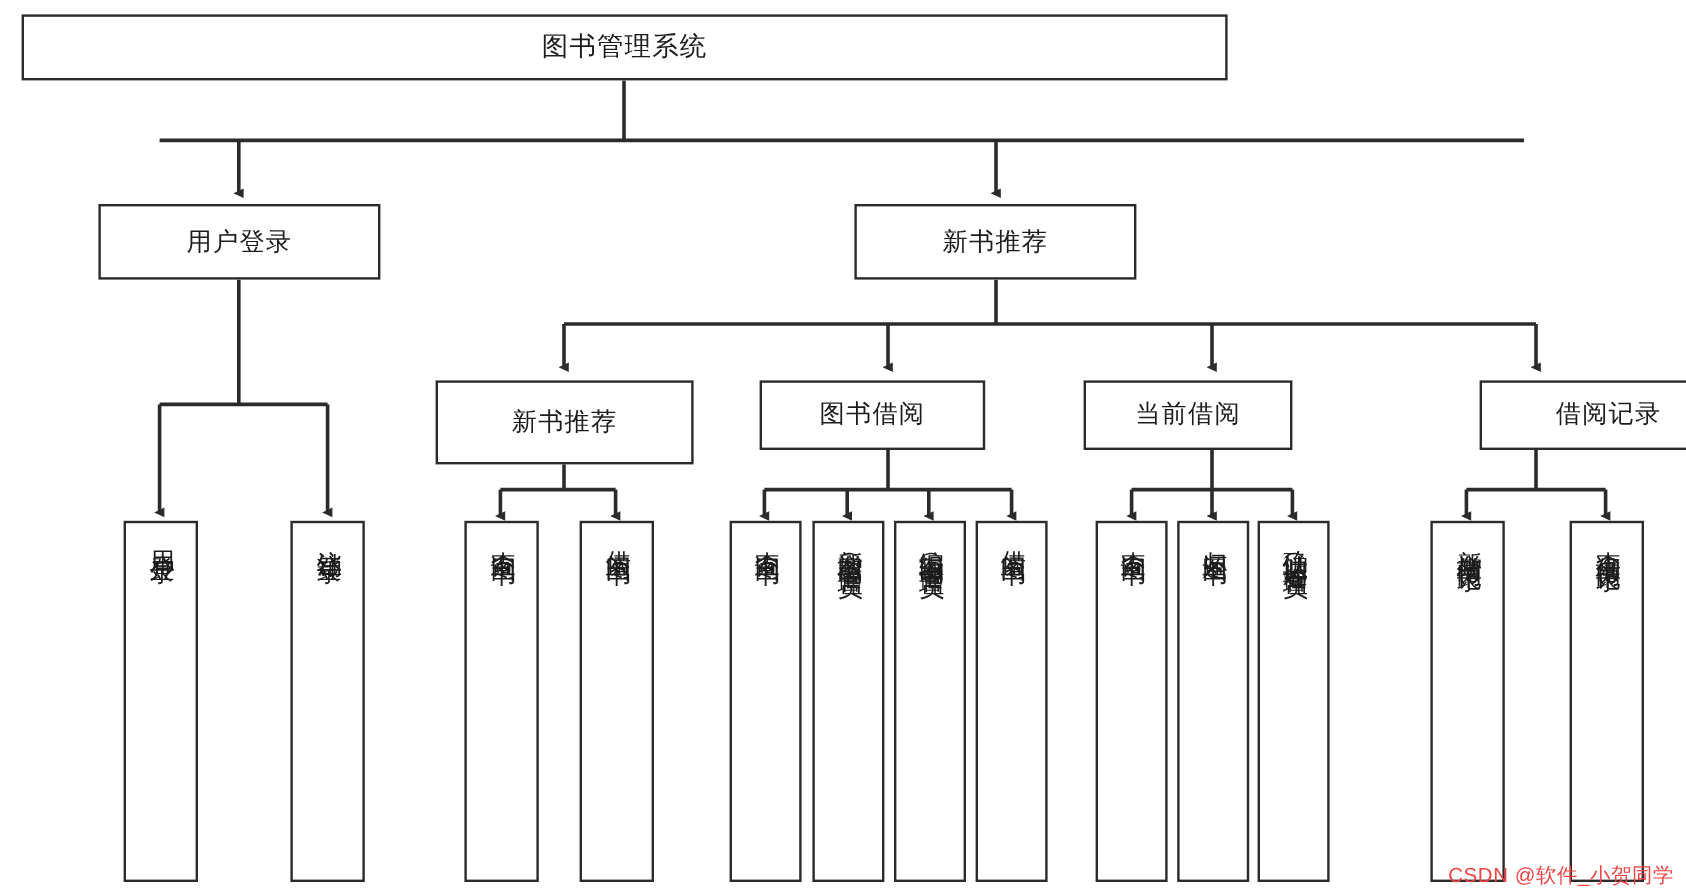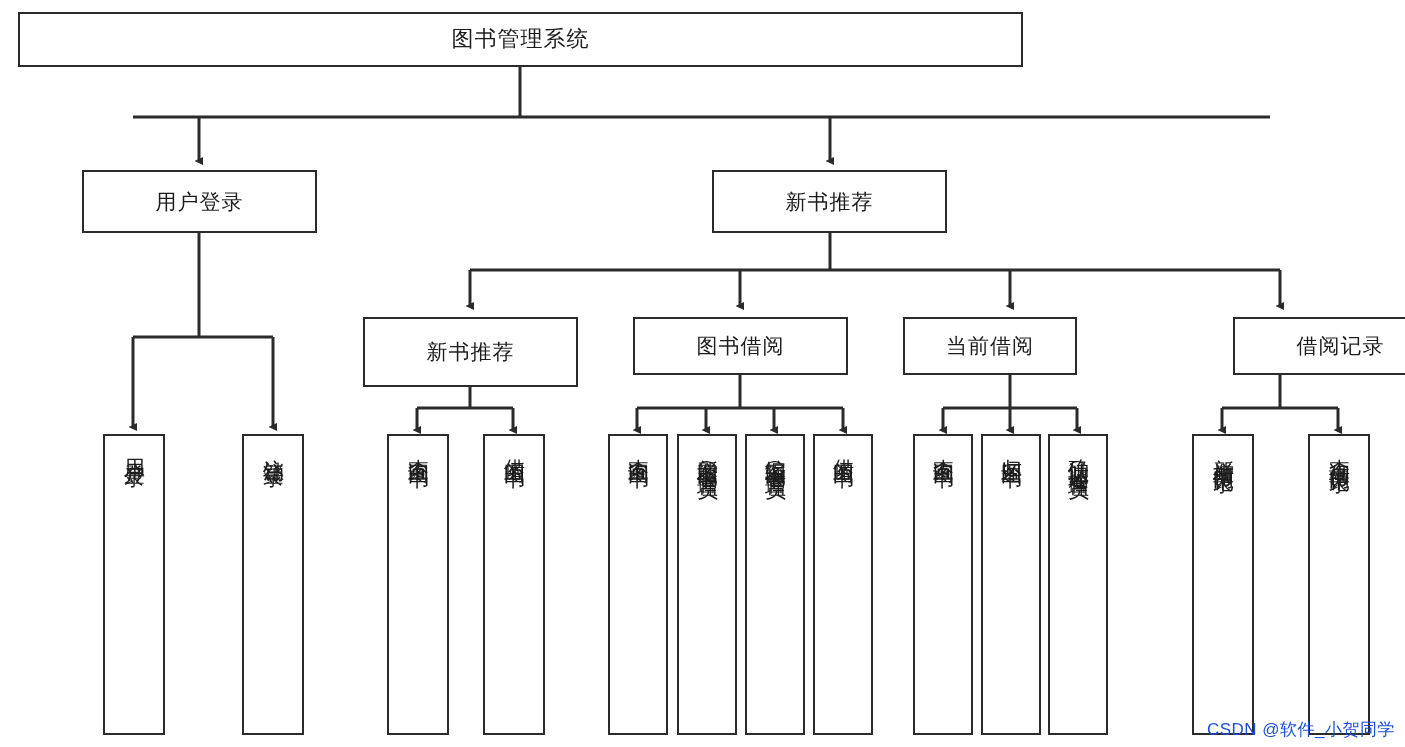--- a/index.html
+++ b/index.html
@@ -56,21 +56,21 @@
     white-space: nowrap;
   }
   #root-node .node-label {
     font-size: 22px;
   }
   #watermark {
     position: absolute;
     right: 10px;
     bottom: 6px;
     font-size: 17px;
-    color: #1d4ed8;
+    color: #ef4444;
     letter-spacing: 0.5px;
     white-space: nowrap;
     user-select: none;
   }
 </style>
 </head>
 <body>
 
 <div id="diagram-root">
 
@@ -133,21 +133,21 @@
   </div>
 
   <div class="node horiz" style="left:712px; top:170px; width:235px; height:63px;">
     <span class="node-label">新书推荐</span>
   </div>
 
   <div class="node horiz" style="left:363px; top:317px; width:215px; height:70px;">
     <span class="node-label">新书推荐</span>
   </div>
 
-  <div class="node horiz" style="left:633px; top:317px; width:215px; height:58px;">
+  <div class="node horiz" style="left:633px; top:317px; width:188px; height:58px;">
     <span class="node-label">图书借阅</span>
   </div>
 
   <div class="node horiz" style="left:903px; top:317px; width:174px; height:58px;">
     <span class="node-label">当前借阅</span>
   </div>
 
   <div class="node horiz" style="left:1233px; top:317px; width:215px; height:58px;">
     <span class="node-label">借阅记录</span>
   </div>

